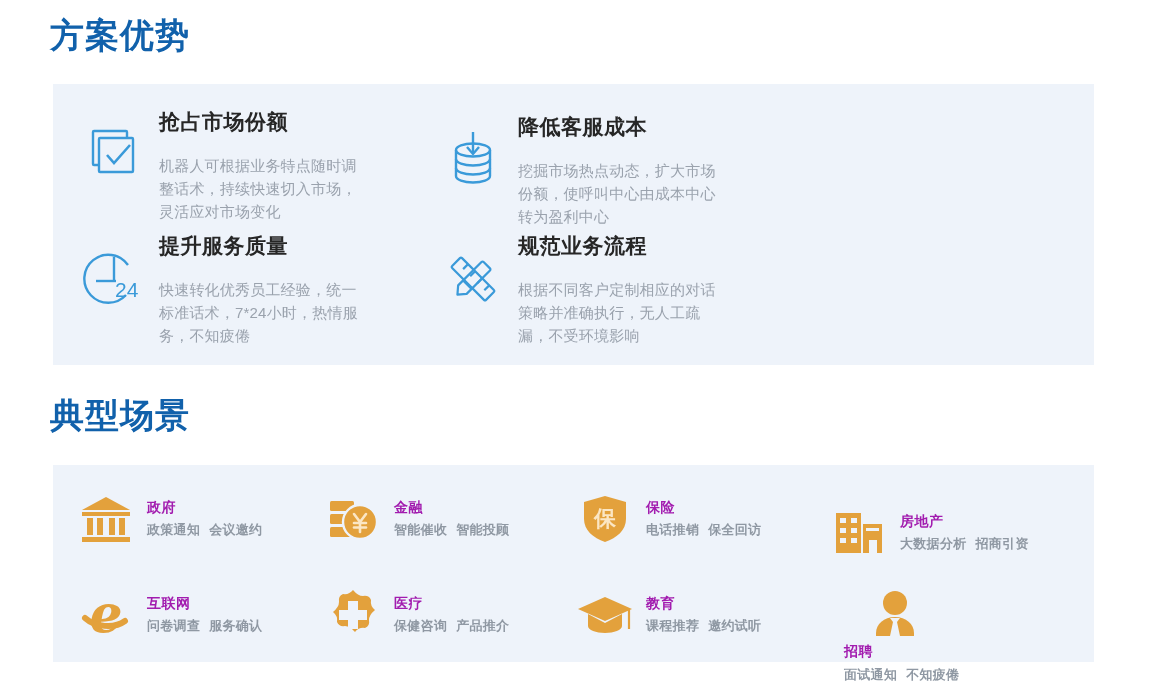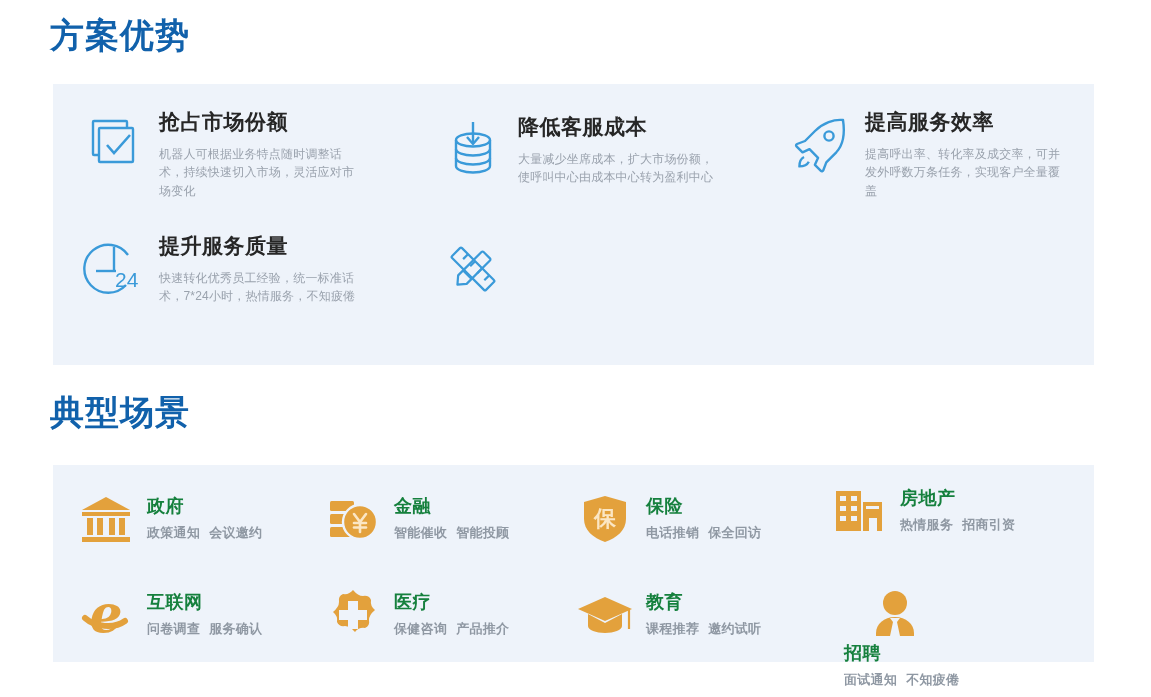--- a/index.html
+++ b/index.html
@@ -15,76 +15,76 @@
   .section-title{
     position:absolute;
     font-size:34px;
     font-weight:bold;
     color:#1161ab;
     letter-spacing:1px;
     line-height:1;
     white-space:nowrap;
   }
   #title-advantages{left:50px;top:18px;}
-  #title-scenarios{left:50px;top:398px;font-family:Liberation Mono, monospace;}
+  #title-scenarios{left:50px;top:398px;}
 
   .panel{
     position:absolute;
     background:#eef3fa;
     box-sizing:border-box;
   }
   #panel-advantages{left:53px;top:84px;width:1041px;height:281px;}
   #panel-scenarios{left:53px;top:465px;width:1041px;height:197px;}
 
   
   .adv-card{
     position:absolute;
     display:flex;
     align-items:flex-start;
   }
   .adv-icon{
     width:74px;height:74px;
     flex:0 0 74px;
-    display:flex;align-items:flex-start;justify-content:center;
+    display:flex;align-items:flex-end;justify-content:center;
     margin-top:6px;
   }
   .adv-text{margin-left:8px;padding-top:2px;}
   .adv-title{
     font-size:21px;
     font-weight:bold;
     color:#262626;
     line-height:1.25;
     letter-spacing:.5px;
     white-space:nowrap;
   }
   .adv-desc{
-    font-size:12px;
+    font-size:15px;
     color:#9aa2ad;
     line-height:1.52;
-    margin-top:10px;
+    margin-top:20px;
     width:200px;
     letter-spacing:.2px;
   }
 
   
   .sce-item{
     position:absolute;
     display:flex;
     align-items:center;
   }
   .sce-icon{
     width:56px;height:56px;
     flex:0 0 56px;
     display:flex;align-items:center;justify-content:center;
   }
   .sce-text{margin-left:13px;}
   .sce-title{
-    font-size:18px;
+    font-size:14px;
     font-weight:bold;
-    color:#15803d;
+    color:#a21caf;
     line-height:1.2;
     letter-spacing:.5px;
     white-space:nowrap;
   }
   .sce-tags{
     font-size:13px;
     color:#8f98a3;
     margin-top:6px;
     white-space:nowrap;
     letter-spacing:.3px;
@@ -122,37 +122,24 @@
           <ellipse cx="32" cy="22" rx="17" ry="6.5"></ellipse>
           <path d="M15 22v9c0 3.6 7.6 6.5 17 6.5s17-2.9 17-6.5v-9"></path>
           <path d="M15 31v9c0 3.6 7.6 6.5 17 6.5s17-2.9 17-6.5v-9"></path>
           <path d="M15 40v8c0 3.6 7.6 6.5 17 6.5s17-2.9 17-6.5v-8"></path>
           <line x1="32" y1="4" x2="32" y2="25" stroke-width="2.4"></line>
           <polyline points="26,19 32,26 38,19" stroke-width="2.4"></polyline>
         </svg>
       </div>
       <div class="adv-text">
         <div class="adv-title">降低客服成本</div>
-        <div class="adv-desc">大量减少坐席成本，扩大市场份额，使呼叫中心由成本中心转为盈利中心</div>
-      </div>
-    </div>
-
-    <div class="adv-card" style="left:730px;top:23px;">
-      <div class="adv-icon">
-        <svg width="64" height="64" viewBox="0 0 64 64" fill="none" stroke="#3a9ad9" stroke-width="2.4" stroke-linejoin="round">
-          <path d="M55 7c-9-1-20 3-28 11L17 28l-8 3c-1 .4-1.3 1.6-.5 2.4l6 6 7-3.2 8.6 8.6-3.2 7 6 6c.8.8 2 .5 2.4-.5l3-8 10-10C56 31 57 20 55 7z" fill="none"></path>
-          <circle cx="41" cy="23" r="4.6"></circle>
-          <path d="M16 44c-3 1.5-4.6 5-4.6 9.4 4.4 0 7.9-1.6 9.4-4.6"></path>
-        </svg>
-      </div>
-      <div class="adv-text">
-        <div class="adv-title">提高服务效率</div>
-        <div class="adv-desc">提高呼出率、转化率及成交率，可并发外呼数万条任务，实现客户全量覆盖</div>
-      </div>
-    </div>
+        <div class="adv-desc">挖掘市场热点动态，扩大市场份额，使呼叫中心由成本中心转为盈利中心</div>
+      </div>
+    </div>
+
 
     <div class="adv-card" style="left:24px;top:147px;">
       <div class="adv-icon">
         <svg width="64" height="64" viewBox="0 0 64 64" fill="none" stroke="#3a9ad9" stroke-width="2.4">
           <path d="M46 18A24 24 0 1 0 44 48"></path>
           <line x1="32" y1="10" x2="32" y2="34"></line>
           <line x1="14" y1="34" x2="34" y2="34"></line>
           <text x="33" y="50" font-size="21" font-family="Liberation Sans, sans-serif" fill="#3a9ad9" stroke="none">24</text>
         </svg>
       </div>
@@ -171,20 +158,24 @@
             <line x1="28" y1="25" x2="28" y2="32"></line>
             <line x1="38" y1="25" x2="38" y2="32"></line>
             <line x1="48" y1="25" x2="48" y2="32"></line>
           </g>
           <g transform="rotate(-45 32 32)">
             <path d="M10 32l7-6h33a1.5 1.5 0 0 1 1.5 1.5v9A1.5 1.5 0 0 1 50 38H17z"></path>
             <line x1="24" y1="26" x2="24" y2="38"></line>
           </g>
         </svg>
       </div>
+      <div class="adv-text">
+        <div class="adv-title">规范业务流程</div>
+        <div class="adv-desc">根据不同客户定制相应的对话策略并准确执行，无人工疏漏，不受环境影响</div>
+      </div>
     </div>
 
 
   </div>
 
   <div class="section-title" id="title-scenarios">典型场景</div>
 
   <div class="panel" id="panel-scenarios">
 
     <div class="sce-item" style="left:25px;top:26px;">
@@ -239,41 +230,41 @@
         </svg>
       </div>
       <div class="sce-text">
         <div class="sce-title">保险</div>
         <div class="sce-tags">
           <span>电话推销</span><span>保全回访</span>
         </div>
       </div>
     </div>
 
-    <div class="sce-item" style="left:778px;top:18px;">
+    <div class="sce-item" style="left:778px;top:40px;">
       <div class="sce-icon">
         <svg width="52" height="52" viewBox="0 0 52 52" fill="#e3a13c">
           <rect x="3" y="6" width="25" height="40"></rect>
           <rect x="30" y="17" width="19" height="29"></rect>
           <g fill="#eef3fa">
             <rect x="7" y="11" width="6" height="5"></rect>
             <rect x="18" y="11" width="6" height="5"></rect>
             <rect x="7" y="21" width="6" height="5"></rect>
             <rect x="18" y="21" width="6" height="5"></rect>
             <rect x="7" y="31" width="6" height="5"></rect>
             <rect x="18" y="31" width="6" height="5"></rect>
             <rect x="33" y="21" width="13" height="3"></rect>
             <rect x="36" y="33" width="8" height="13"></rect>
           </g>
         </svg>
       </div>
       <div class="sce-text">
         <div class="sce-title">房地产</div>
         <div class="sce-tags">
-          <span>热情服务</span><span>招商引资</span>
+          <span>大数据分析</span><span>招商引资</span>
         </div>
       </div>
     </div>
 
     <div class="sce-item" style="left:25px;top:122px;">
       <div class="sce-icon">
         <svg width="54" height="54" viewBox="0 0 54 54">
           <text x="27" y="44" text-anchor="middle" font-size="52" font-style="italic" font-weight="bold" fill="#e3a13c" font-family="DejaVu Serif, serif">e</text>
           <path d="M6 30c10 9 29 11 40 3" stroke="#e3a13c" stroke-width="6" fill="none" stroke-linecap="round"></path>
         </svg>

